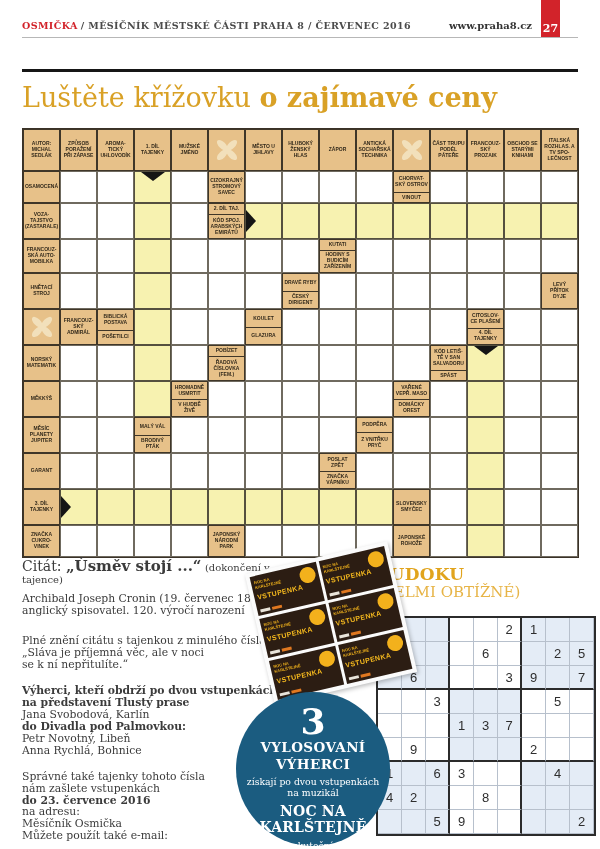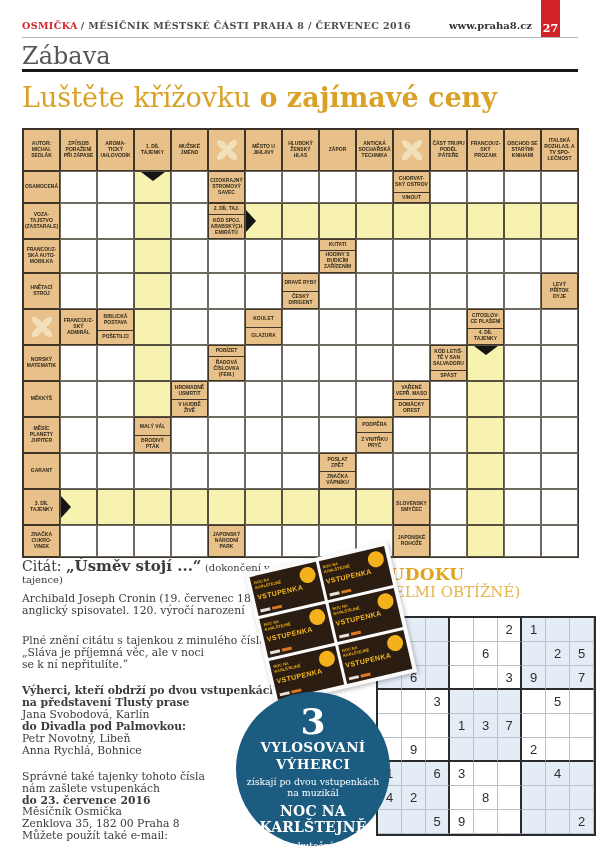--- a/index.html
+++ b/index.html
@@ -98,21 +98,20 @@
 
   <div class="masthead">
     <span class="brand">OSMIČKA</span><span>/ MĚSÍČNÍK MĚSTSKÉ ČÁSTI PRAHA 8 / ČERVENEC 2016</span>
   </div>
   <div class="website">www.praha8.cz</div>
   <div class="page-tab">
     <span>27</span>
   </div>
   <div class="mast-rule"></div>
 
-  <h2 class="section-title">Zábava</h2>
   <div class="black-rule"></div>
 
   <h1 class="headline"><span>Luštěte křížovku </span><strong>o zajímavé ceny</strong></h1>
 
   <div id="crossword" style="width: 555px; height: 428px;">
       <div class="cwc white" style="left: 0px; top: 0px; width: 37px; height: 42px;"></div>
       <div class="cwc white" style="left: 37px; top: 0px; width: 37px; height: 42px;"></div>
       <div class="cwc white" style="left: 74px; top: 0px; width: 37px; height: 42px;"></div>
       <div class="cwc white" style="left: 111px; top: 0px; width: 37px; height: 42px;"></div>
       <div class="cwc white" style="left: 148px; top: 0px; width: 37px; height: 42px;"></div>
@@ -462,22 +461,22 @@
         <div class="ln b">na představení Tlustý prase</div>
         <div class="ln">Jana Svobodová, Karlín</div>
         <div class="ln b">do Divadla pod Palmovkou:</div>
         <div class="ln">Petr Novotný, Libeň</div>
         <div class="ln">Anna Rychlá, Bohnice</div>
       </div>
     <div id="address">
         <div class="ln">Správné také tajenky tohoto čísla</div>
         <div class="ln">nám zašlete vstupenkách</div>
         <div class="ln b">do 23. července 2016</div>
+        <div class="ln">na adresu:</div>
         <div class="ln">Měsíčník Osmička</div>
-        <div class="ln">Zenklova 35, 182 00 Praha 8</div>
         <div class="ln">Můžete použít také e-mail:</div>
       </div>
   </section>
 
   <div id="tickets">
       <div class="ticket">
         <div class="tk-l1">NOC NA KARLŠTEJNĚ</div>
         <div class="tk-l2">VSTUPENKA</div>
         <div class="tk-circle"></div>
         <div class="tk-logos">

